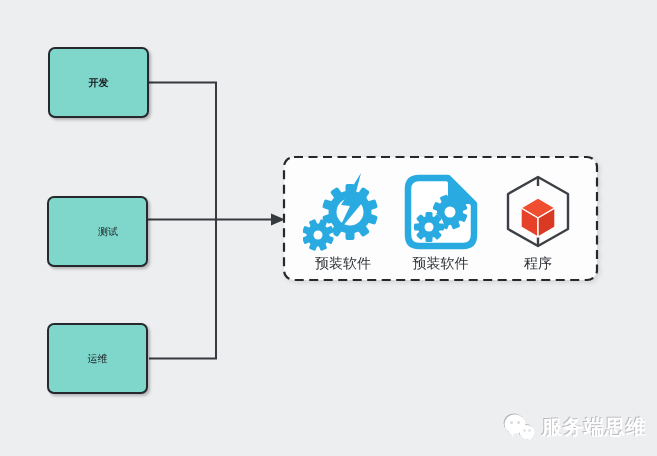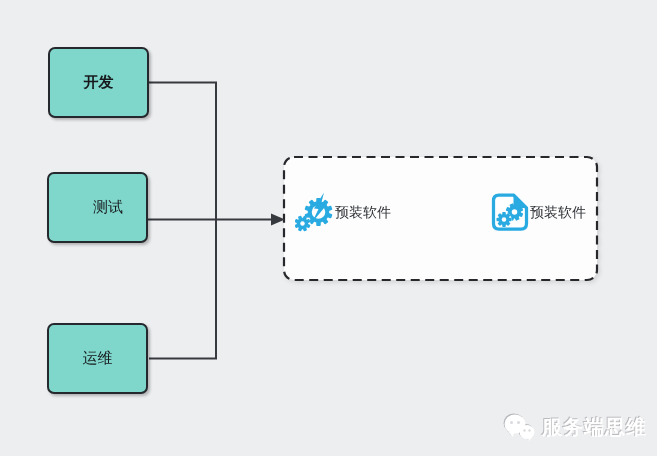--- a/index.html
+++ b/index.html
@@ -15,37 +15,37 @@
   }
   .wires{position:absolute;left:0;top:0;z-index:1;}
   .node{
     position:absolute;z-index:2;
     width:101px;height:71px;
     background:#7fd7cc;
     border:2px solid #25282c;
     border-radius:7px;
     box-sizing:border-box;
     display:flex;align-items:center;justify-content:center;
-    color:#16181b;font-size:15px;
+    color:#16181b;font-size:10px;
     box-shadow:2px 2px 3px rgba(0,0,0,0.25);
   }
   .node.bold{font-weight:bold;}
   .node-dev{left:48px;top:47px;}
-  .node-test{left:47px;top:172px;padding-left:21px;}
+  .node-test{left:47px;top:196px;padding-left:21px;}
   .node-ops{left:47px;top:323px;justify-content:center;}
   .package-content{
     position:absolute;z-index:2;
     left:283px;top:156px;width:315px;height:125px;
     box-sizing:border-box;
     display:flex;flex-direction:row;align-items:flex-start;justify-content:space-between;
     padding:15px 12px 0 12px;
   }
   .pkg-item{
     width:96px;
-    display:flex;flex-direction:row;align-items:center;
+    display:flex;flex-direction:column;align-items:center;
   }
   .pkg-icon{display:block;}
   .pkg-label{
     margin-top:2px;
     font-size:14px;color:#2e3135;
     white-space:nowrap;
     text-align:center;
   }
   .watermark{
     position:absolute;z-index:2;
@@ -168,20 +168,35 @@
               <rect x="-3.5" y="-15" width="7" height="8" rx="1.5" transform="rotate(315)"></rect>
             </g>
             <circle cx="0" cy="0" r="11"></circle>
             <circle cx="0" cy="0" r="4.5" fill="#ffffff"></circle>
           </g>
         </g>
       </svg>
       <div class="pkg-label">预装软件</div>
     </div>
 
+    <div class="pkg-item">
+      <svg class="pkg-icon" width="80" height="82" viewBox="0 0 80 82">
+        <g transform="translate(0,1)">
+
+          <path d="M40,5 L70,22 L70,57 L40,74 L10,57 L10,22 Z" fill="none" stroke="#3c4044" stroke-width="2.4" stroke-linejoin="round"></path>
+          <line x1="40" y1="5" x2="40" y2="14" stroke="#3c4044" stroke-width="2.4"></line>
+          <line x1="40" y1="74" x2="40" y2="64" stroke="#3c4044" stroke-width="2.4"></line>
+
+          <polygon points="40,26 57,36 40,46 23,36" fill="#ef4f30" stroke="#ffffff" stroke-width="1.4" stroke-linejoin="round"></polygon>
+          <polygon points="23,36 40,46 40,65 23,55" fill="#e64229" stroke="#ffffff" stroke-width="1.4" stroke-linejoin="round"></polygon>
+          <polygon points="57,36 57,55 40,65 40,46" fill="#da3a23" stroke="#ffffff" stroke-width="1.4" stroke-linejoin="round"></polygon>
+        </g>
+      </svg>
+      <div class="pkg-label">程序</div>
+    </div>
 
   </div>
 
   <div class="watermark">
     <svg class="wm-icon" width="32" height="30" viewBox="0 0 32 30">
       <ellipse cx="12" cy="12" rx="10.5" ry="9.5" fill="#ffffff"></ellipse>
       <polygon points="5,19.5 9.5,25 12,19" fill="#ffffff"></polygon>
       <circle cx="8.5" cy="10.5" r="1.5" fill="#dadbde"></circle>
       <circle cx="15.5" cy="10.5" r="1.5" fill="#dadbde"></circle>
       <ellipse cx="24" cy="20" rx="7.5" ry="7" fill="#ffffff"></ellipse>

